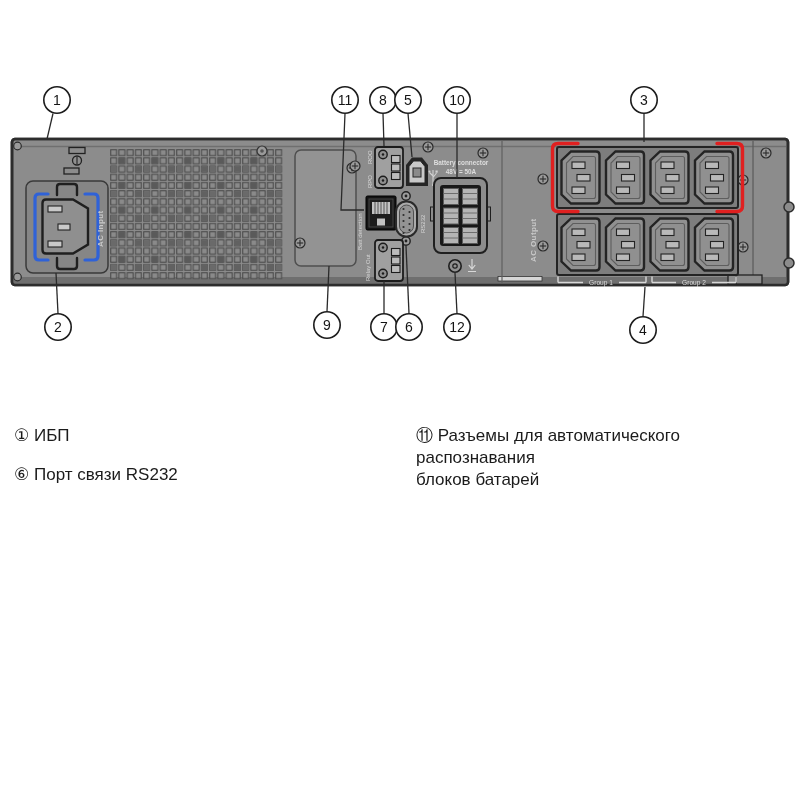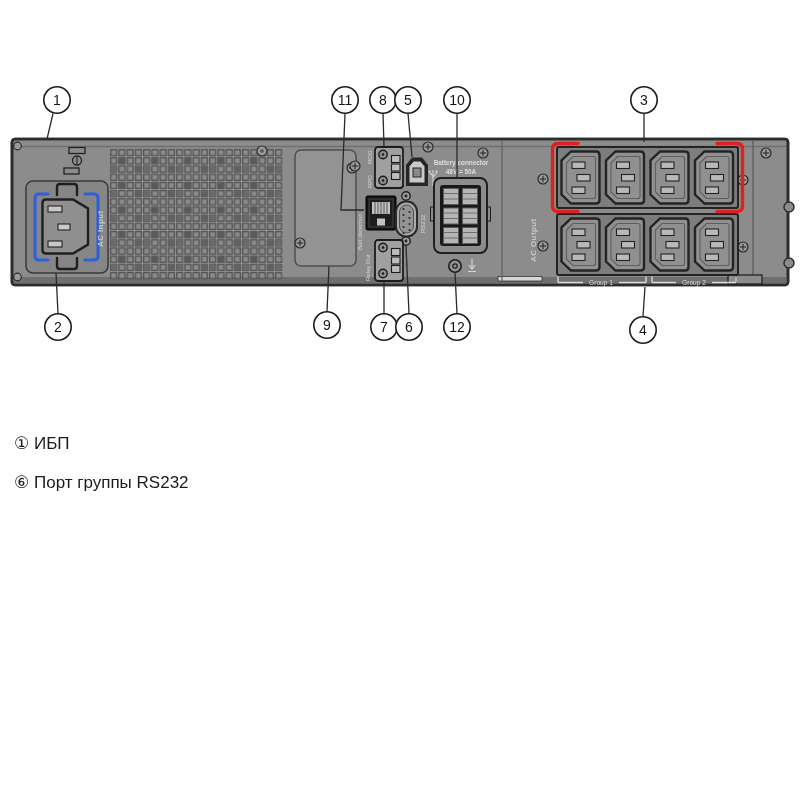--- a/index.html
+++ b/index.html
@@ -14,21 +14,21 @@
   .callout-num{font-size:14px;fill:#141414;text-anchor:middle;}
   .callout-line{stroke:#2a2a2a;stroke-width:1.3;fill:none;}
   .callout-circle{fill:#ffffff;stroke:#1c1c1c;stroke-width:1.6;}
   .screw{fill:#9a9a9a;stroke:#2b2b2b;stroke-width:1.2;}
   .screw-cross{stroke:#2b2b2b;stroke-width:1.1;}
   #legend{
     position:absolute;top:416px;left:14px;right:4px;
     display:grid;grid-template-columns:392px auto;column-gap:10px;
   }
   .li{
-    white-space:pre-line;margin:16px 0 16px 0;
+    white-space:pre-line;margin:8px 0 16px 0;
     font-size:17px;line-height:1.3;color:#1b1b1b;
   }
   .ln{font-family:"DejaVu Sans",sans-serif;}
 </style>
 </head>
 <body>
 
 <svg id="diagram" width="800" height="370" viewBox="0 0 800 370">
   <defs>
     <pattern id="vent" width="8.25" height="8.2" patternUnits="userSpaceOnUse" x="110" y="149">
@@ -331,17 +331,19 @@
   <g>
     <line x1="645" y1="287" x2="643" y2="316.5" class="callout-line"></line>
     <circle cx="643" cy="330" r="13.2" class="callout-circle"></circle>
     <text x="643" y="335" class="callout-num">4</text>
   </g>
 </svg>
 
 <div id="legend">
   <div>
     <p class="li"><span class="ln">①</span> <span>ИБП</span></p>
-    <p class="li"><span class="ln">⑥</span> <span>Порт группы RS232</span></p>
+    <p class="li"><span class="ln">⑥</span> <span>Порт связи RS232</span></p>
   </div>
   <div>
+    <p class="li"><span class="ln">⑪</span> <span>Разъемы для автоматического распознавания
+блоков батарей</span></p>
   </div>
 </div>
 
 </body></html>

